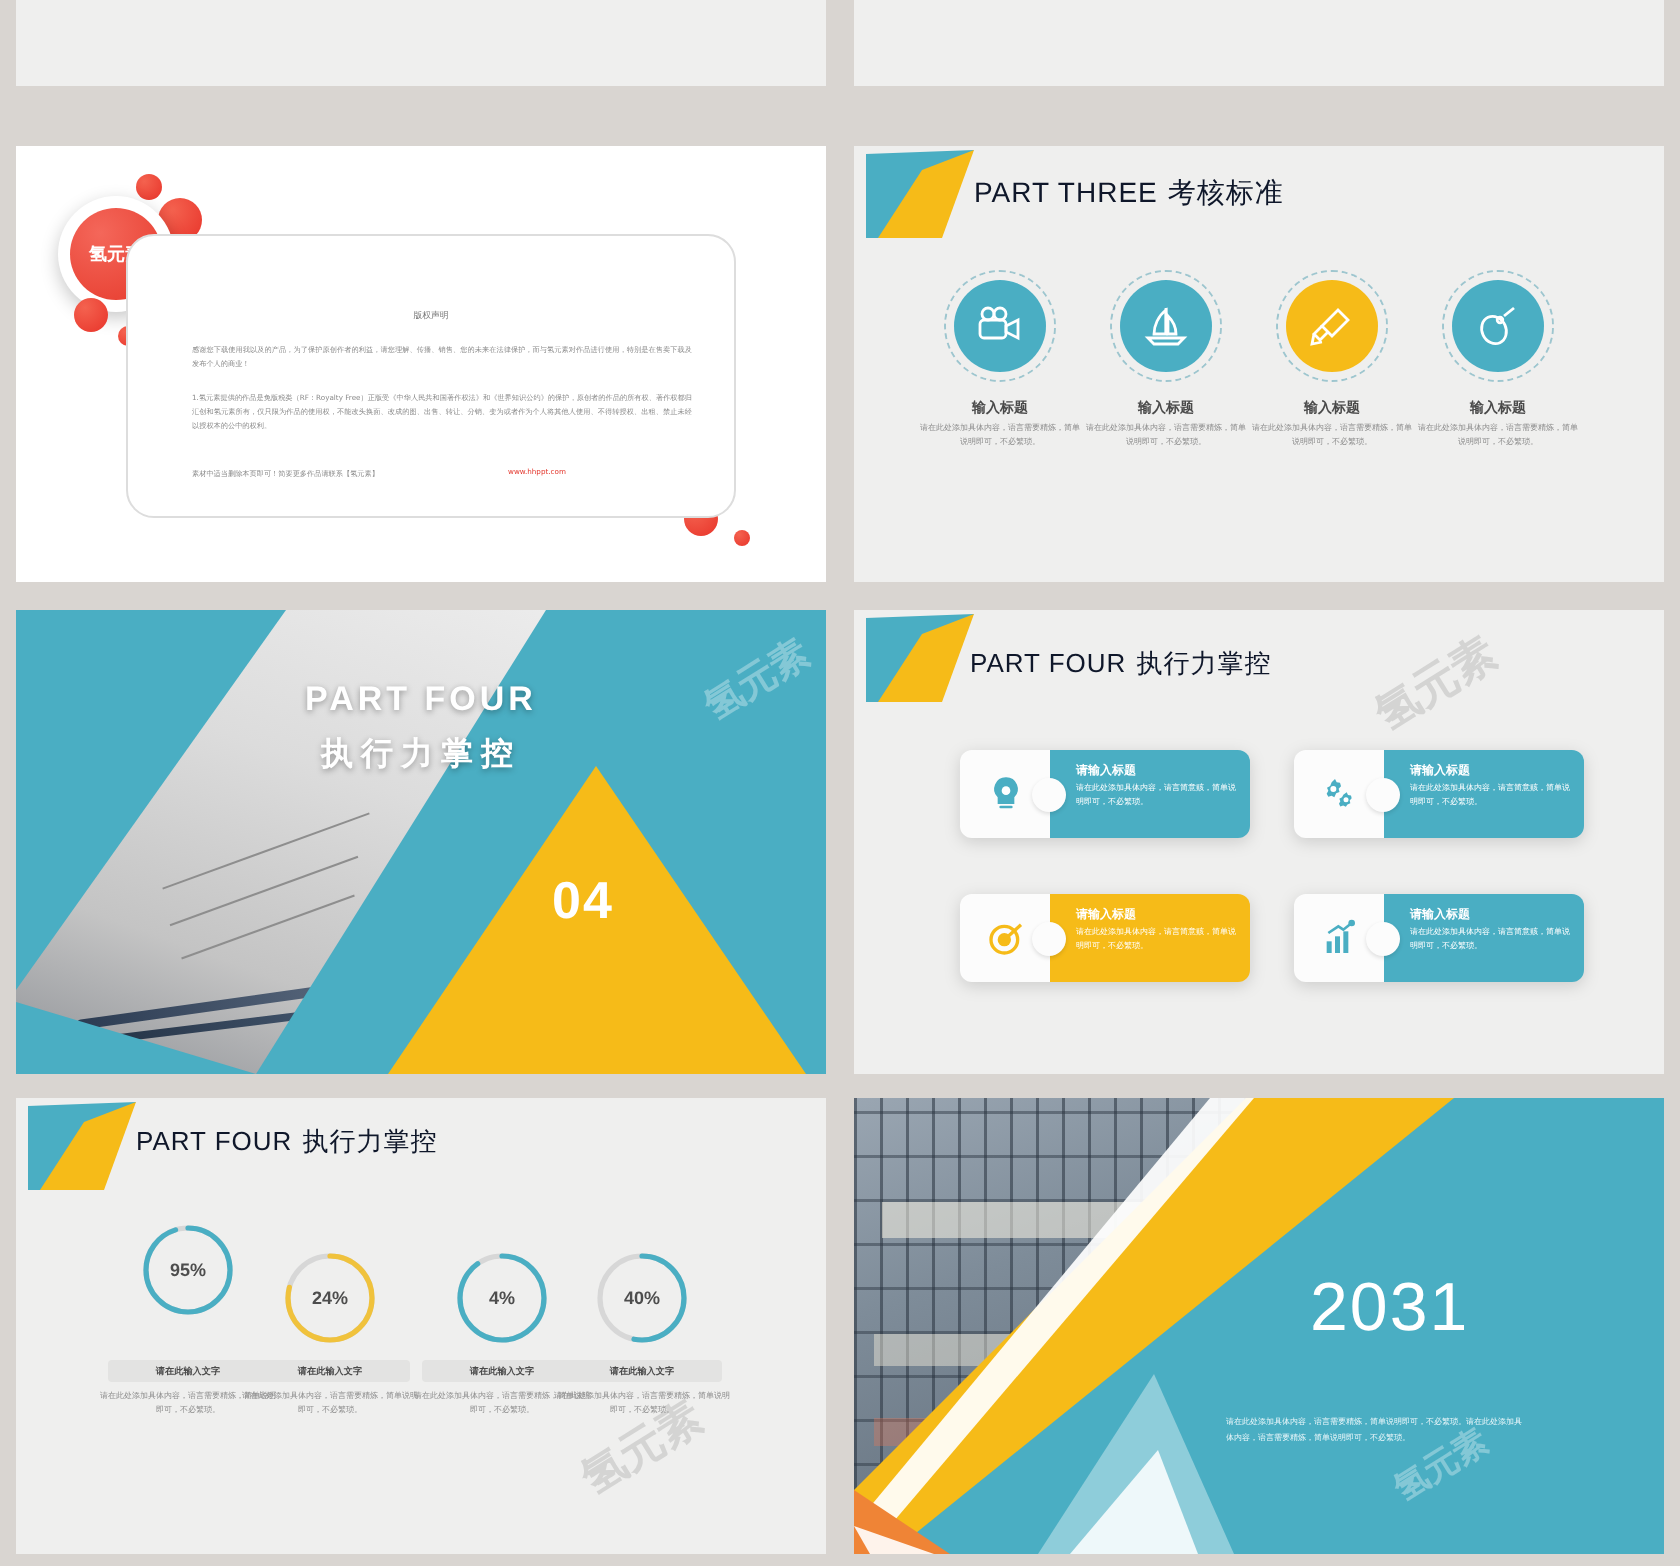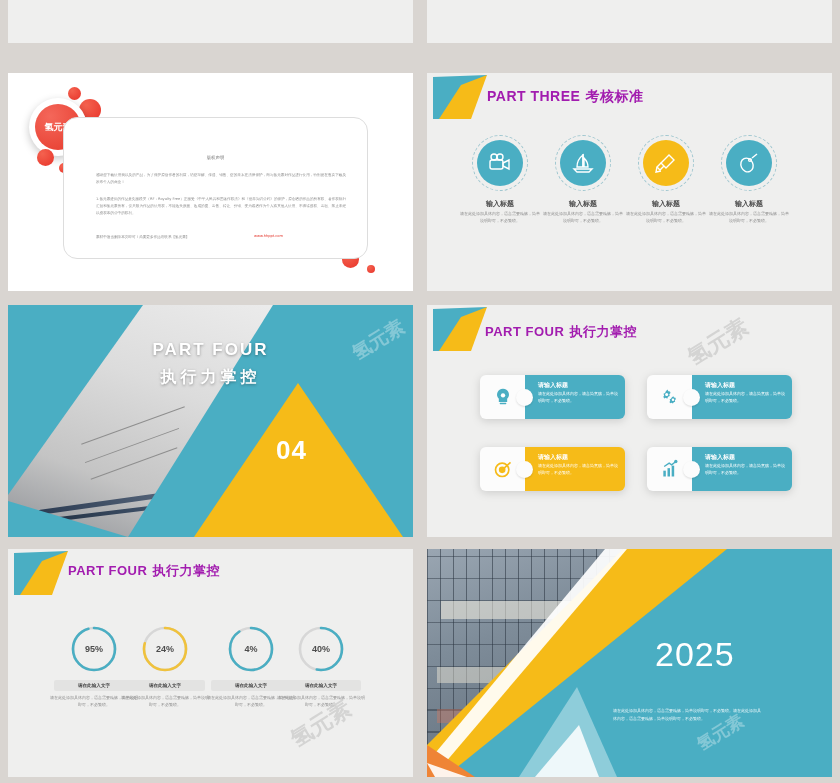--- a/index.html
+++ b/index.html
@@ -14,22 +14,22 @@
   .slide {
     position: absolute;
     background: #efefee;
     overflow: hidden;
   }
   .slide-inner { position: absolute; inset: 0; }
 
   
   .sec-title {
     position: absolute;
-    color: #a21caf;
-    font-weight: bold;
+    color: #0f172a;
+    font-weight: normal;
     white-space: nowrap;
     letter-spacing: .5px;
   }
   .sec-title .en { font-family: "Liberation Sans", sans-serif; }
   .sec-title .cn { font-family: "DejaVu Sans", sans-serif; margin-left: 5px; }
 
   
   #s1 { left: 8px; top: -34px; width: 405px; height: 77px; }
 
   
@@ -349,21 +349,21 @@
     <div class="slide-inner">
       <svg style="position:absolute;left:4px;top:0;width:60px;height:46px;" viewBox="0 0 60 46">
         <polygon points="2,46 2,4 56,2 16,46" fill="#4aaec3"></polygon>
         <polygon points="8,46 30,12 56,2 40,46" fill="#f6bb18"></polygon>
       </svg>
       <div class="sec-title" style="left:60px; top:13px; font-size:13px;">
         <span class="en">PART FOUR</span><span class="cn">执行力掌控</span>
       </div>
       <div class="wm wm-dark" style="left:280px; top:160px; font-size:22px;">氢元素</div>
 
-      <div class="donut" style="left:61px; top:75px;">
+      <div class="donut" style="left:61px; top:61px;">
         <svg viewBox="0 0 50 50">
           <circle cx="25" cy="25" r="21" fill="none" stroke="#d7d7d7" stroke-width="2.6"></circle>
           <circle cx="25" cy="25" r="21" fill="none" stroke="#4aaec3" stroke-width="2.6" stroke-dasharray="125.4 132" stroke-linecap="round"></circle>
         </svg>
         <div class="pct">95%</div>
       </div>
       <div class="pill" style="left:46px; top:131px; width:80px;">请在此输入文字</div>
       <div class="item-b" style="left:42px; top:146px; width:88px;">请在此处添加具体内容，语言需要精炼，简单说明即可，不必繁琐。</div>
 
       <div class="donut" style="left:132px; top:75px;">
@@ -413,19 +413,19 @@
       </div>
       <svg style="position:absolute;inset:0;width:100%;height:100%;" viewBox="0 0 405 228" preserveAspectRatio="none">
         <polygon points="300,0 405,0 405,228 0,228 0,210" fill="#4aaec3"></polygon>
         <polygon points="196,0 300,0 18,228 0,228 0,196" fill="#f6bb18"></polygon>
         <polygon points="178,0 200,0 6,228 0,228 0,214" fill="#ffffff" opacity=".92"></polygon>
         <polygon points="92,228 150,138 190,228" fill="#ffffff" opacity=".38"></polygon>
         <polygon points="108,228 152,176 172,228" fill="#ffffff" opacity=".85"></polygon>
         <polygon points="0,228 0,196 48,228" fill="#ef8436"></polygon>
         <polygon points="8,228 0,214 40,228" fill="#ffffff" opacity=".9"></polygon>
       </svg>
-      <div class="t-year" style="left:228px; top:86px;">2025</div>
+      <div class="t-year" style="left:228px; top:86px;">2031</div>
       <div class="t-sub" style="left:186px; top:158px; width:150px;">请在此处添加具体内容，语言需要精炼，简单说明即可，不必繁琐。请在此处添加具体内容，语言需要精炼，简单说明即可，不必繁琐。</div>
       <div class="wm" style="left:268px; top:172px; font-size:17px;">氢元素</div>
     </div>
   </div>
 
 </div>
 
 </body></html>

